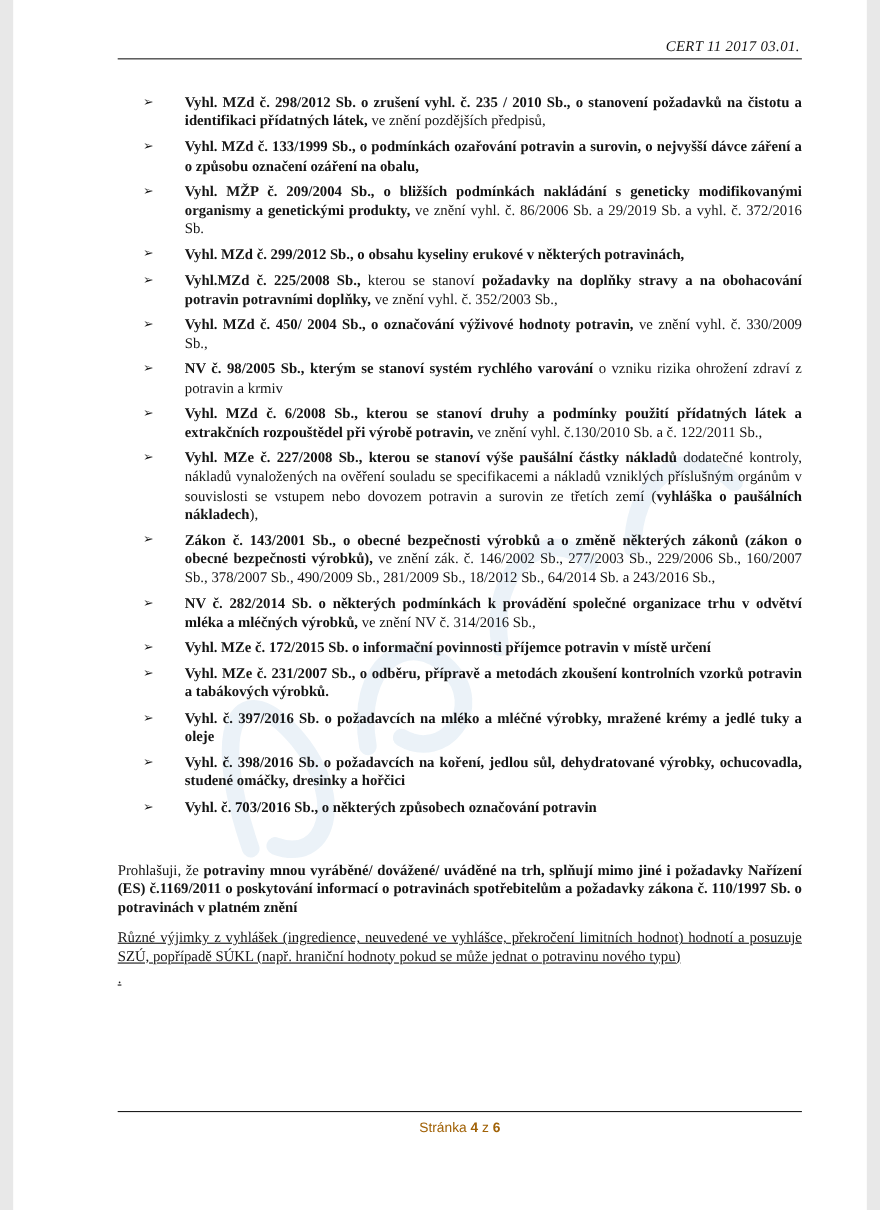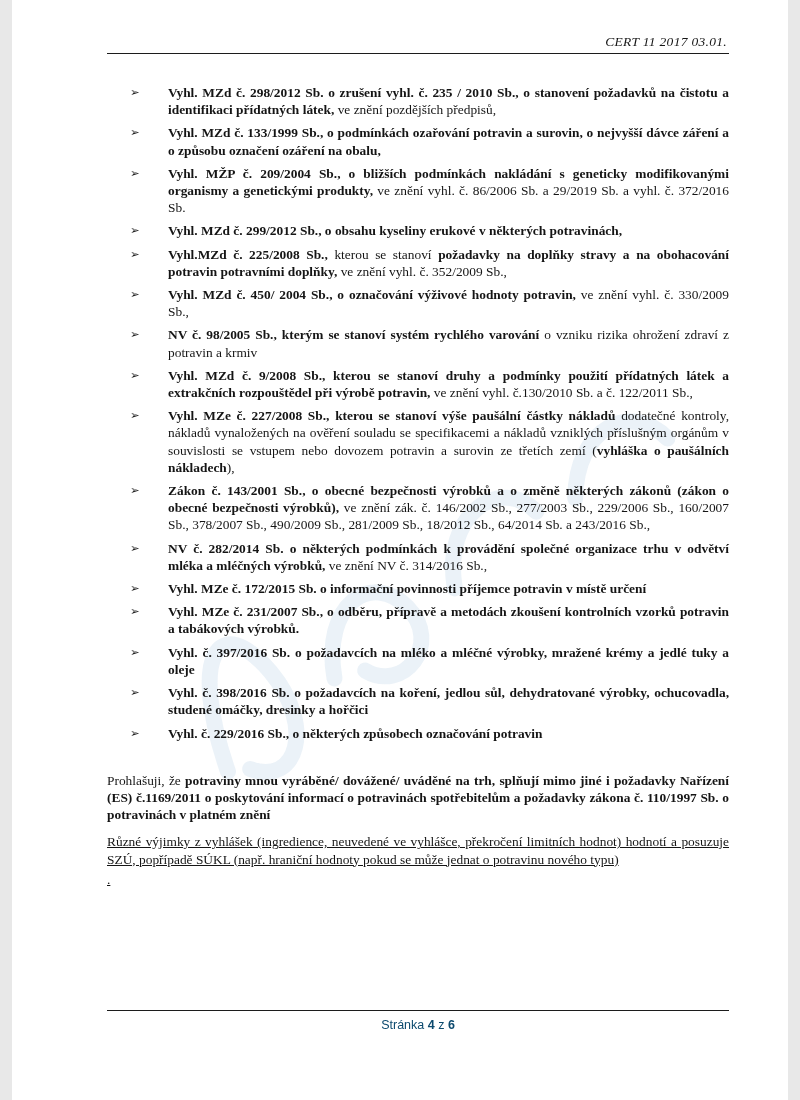--- a/index.html
+++ b/index.html
@@ -37,33 +37,33 @@
   }
   .li{position:relative;padding-left:50px;margin-bottom:6px;}
   .bullet{
     position:absolute;left:23px;top:0;
     font-family:"DejaVu Sans", sans-serif;
     font-size:11.5px;line-height:17.2px;color:#1a1a1a;
   }
   .li-text{display:block;text-align:justify;margin-left:11px;}
   .bold{font-weight:bold;}
 
-  .declarations{margin-top:30px;}
+  .declarations{margin-top:40px;}
   .para{margin:0 0 10px 0;text-align:justify;}
   .para.tight{margin-bottom:3px;text-decoration:underline;}
 
   
   .footer{position:absolute;left:95px;top:1010px;width:622px;}
   .footer-rule{border-top:1.5px solid #1c1c1c;}
   .page-number{
     text-align:center;
     font-family:"Liberation Sans", sans-serif;
     font-size:12.5px;
     margin-top:7px;
-    color:#0c4a6e;
+    color:#a16207;
   }
 </style>
 </head>
 <body>
 
 <div class="page">
 
   <svg class="watermark" viewBox="0 0 680 580" aria-hidden="true">
     <g fill="none" stroke="#aecbe2" stroke-width="16" stroke-linecap="round" opacity="0.55" transform="rotate(-33 340 290)">
       <path d="M60 420 C 90 300, 140 280, 150 360 C 158 430, 110 470, 80 430"></path>
@@ -91,33 +91,33 @@
         <div class="li">
           <span class="bullet">➢</span>
           <span class="li-text"><span class="seg bold">Vyhl. MŽP č. 209/2004 Sb., o bližších podmínkách nakládání s geneticky modifikovanými organismy a genetickými produkty, </span><span class="seg">ve znění vyhl. č. 86/2006 Sb. a 29/2019 Sb. a vyhl. č. 372/2016 Sb.</span></span>
         </div>
         <div class="li">
           <span class="bullet">➢</span>
           <span class="li-text"><span class="seg bold">Vyhl. MZd č. 299/2012 Sb., o obsahu kyseliny erukové v některých potravinách,</span></span>
         </div>
         <div class="li">
           <span class="bullet">➢</span>
-          <span class="li-text"><span class="seg bold">Vyhl.MZd č. 225/2008 Sb., </span><span class="seg">kterou se stanoví </span><span class="seg bold">požadavky na doplňky stravy a na obohacování potravin potravními doplňky, </span><span class="seg">ve znění vyhl. č. 352/2009 Sb.,</span></span>
+          <span class="li-text"><span class="seg bold">Vyhl.MZd č. 225/2008 Sb., </span><span class="seg">kterou se stanoví </span><span class="seg bold">požadavky na doplňky stravy a na obohacování potravin potravními doplňky, </span><span class="seg">ve znění vyhl. č. 352/2003 Sb.,</span></span>
         </div>
         <div class="li">
           <span class="bullet">➢</span>
           <span class="li-text"><span class="seg bold">Vyhl. MZd č. 450/ 2004 Sb., o označování výživové hodnoty potravin, </span><span class="seg">ve znění vyhl. č. 330/2009 Sb.,</span></span>
         </div>
         <div class="li">
           <span class="bullet">➢</span>
           <span class="li-text"><span class="seg bold">NV č. 98/2005 Sb., kterým se stanoví systém rychlého varování </span><span class="seg">o vzniku rizika ohrožení zdraví z potravin a krmiv</span></span>
         </div>
         <div class="li">
           <span class="bullet">➢</span>
-          <span class="li-text"><span class="seg bold">Vyhl. MZd č. 9/2008 Sb., kterou se stanoví druhy a podmínky použití přídatných látek a extrakčních rozpouštědel při výrobě potravin, </span><span class="seg">ve znění vyhl. č.130/2010 Sb. a č. 122/2011 Sb.,</span></span>
+          <span class="li-text"><span class="seg bold">Vyhl. MZd č. 6/2008 Sb., kterou se stanoví druhy a podmínky použití přídatných látek a extrakčních rozpouštědel při výrobě potravin, </span><span class="seg">ve znění vyhl. č.130/2010 Sb. a č. 122/2011 Sb.,</span></span>
         </div>
         <div class="li">
           <span class="bullet">➢</span>
           <span class="li-text"><span class="seg bold">Vyhl. MZe č. 227/2008 Sb., kterou se stanoví výše paušální částky nákladů </span><span class="seg">dodatečné kontroly, nákladů vynaložených na ověření souladu se specifikacemi a nákladů vzniklých příslušným orgánům v souvislosti se vstupem nebo dovozem potravin a surovin ze třetích zemí (</span><span class="seg bold">vyhláška o paušálních nákladech</span><span class="seg">),</span></span>
         </div>
         <div class="li">
           <span class="bullet">➢</span>
           <span class="li-text"><span class="seg bold">Zákon č. 143/2001 Sb., o obecné bezpečnosti výrobků a o změně některých zákonů (zákon o obecné bezpečnosti výrobků), </span><span class="seg">ve znění zák. č. 146/2002 Sb., 277/2003 Sb., 229/2006 Sb., 160/2007 Sb., 378/2007 Sb., 490/2009 Sb., 281/2009 Sb., 18/2012 Sb., 64/2014 Sb. a 243/2016 Sb.,</span></span>
         </div>
         <div class="li">
@@ -135,21 +135,21 @@
         <div class="li">
           <span class="bullet">➢</span>
           <span class="li-text"><span class="seg bold">Vyhl. č. 397/2016 Sb. o požadavcích na mléko a mléčné výrobky, mražené krémy a jedlé tuky a oleje</span></span>
         </div>
         <div class="li">
           <span class="bullet">➢</span>
           <span class="li-text"><span class="seg bold">Vyhl. č. 398/2016 Sb. o požadavcích na koření, jedlou sůl, dehydratované výrobky, ochucovadla, studené omáčky, dresinky a hořčici</span></span>
         </div>
         <div class="li">
           <span class="bullet">➢</span>
-          <span class="li-text"><span class="seg bold">Vyhl. č. 229/2016 Sb., o některých způsobech označování potravin</span></span>
+          <span class="li-text"><span class="seg bold">Vyhl. č. 703/2016 Sb., o některých způsobech označování potravin</span></span>
         </div>
       </div>
     <section class="declarations">
         <p class="para"><span class="seg">Prohlašuji, že </span><span class="seg bold">potraviny mnou vyráběné/ dovážené/ uváděné na trh, splňují mimo jiné i požadavky Nařízení (ES) č.1169/2011 o poskytování informací o potravinách spotřebitelům a požadavky zákona č. 110/1997 Sb. o potravinách v platném znění</span></p>
         <p class="para tight"><span class="seg">Různé výjimky z vyhlášek (ingredience, neuvedené ve vyhlášce, překročení limitních hodnot) hodnotí a posuzuje SZÚ, popřípadě SÚKL (např. hraniční hodnoty pokud se může jednat o potravinu nového typu)</span></p>
         <p class="para tight"><span class="seg">.</span></p>
       </section>
   </main>
 
   <footer class="footer">

